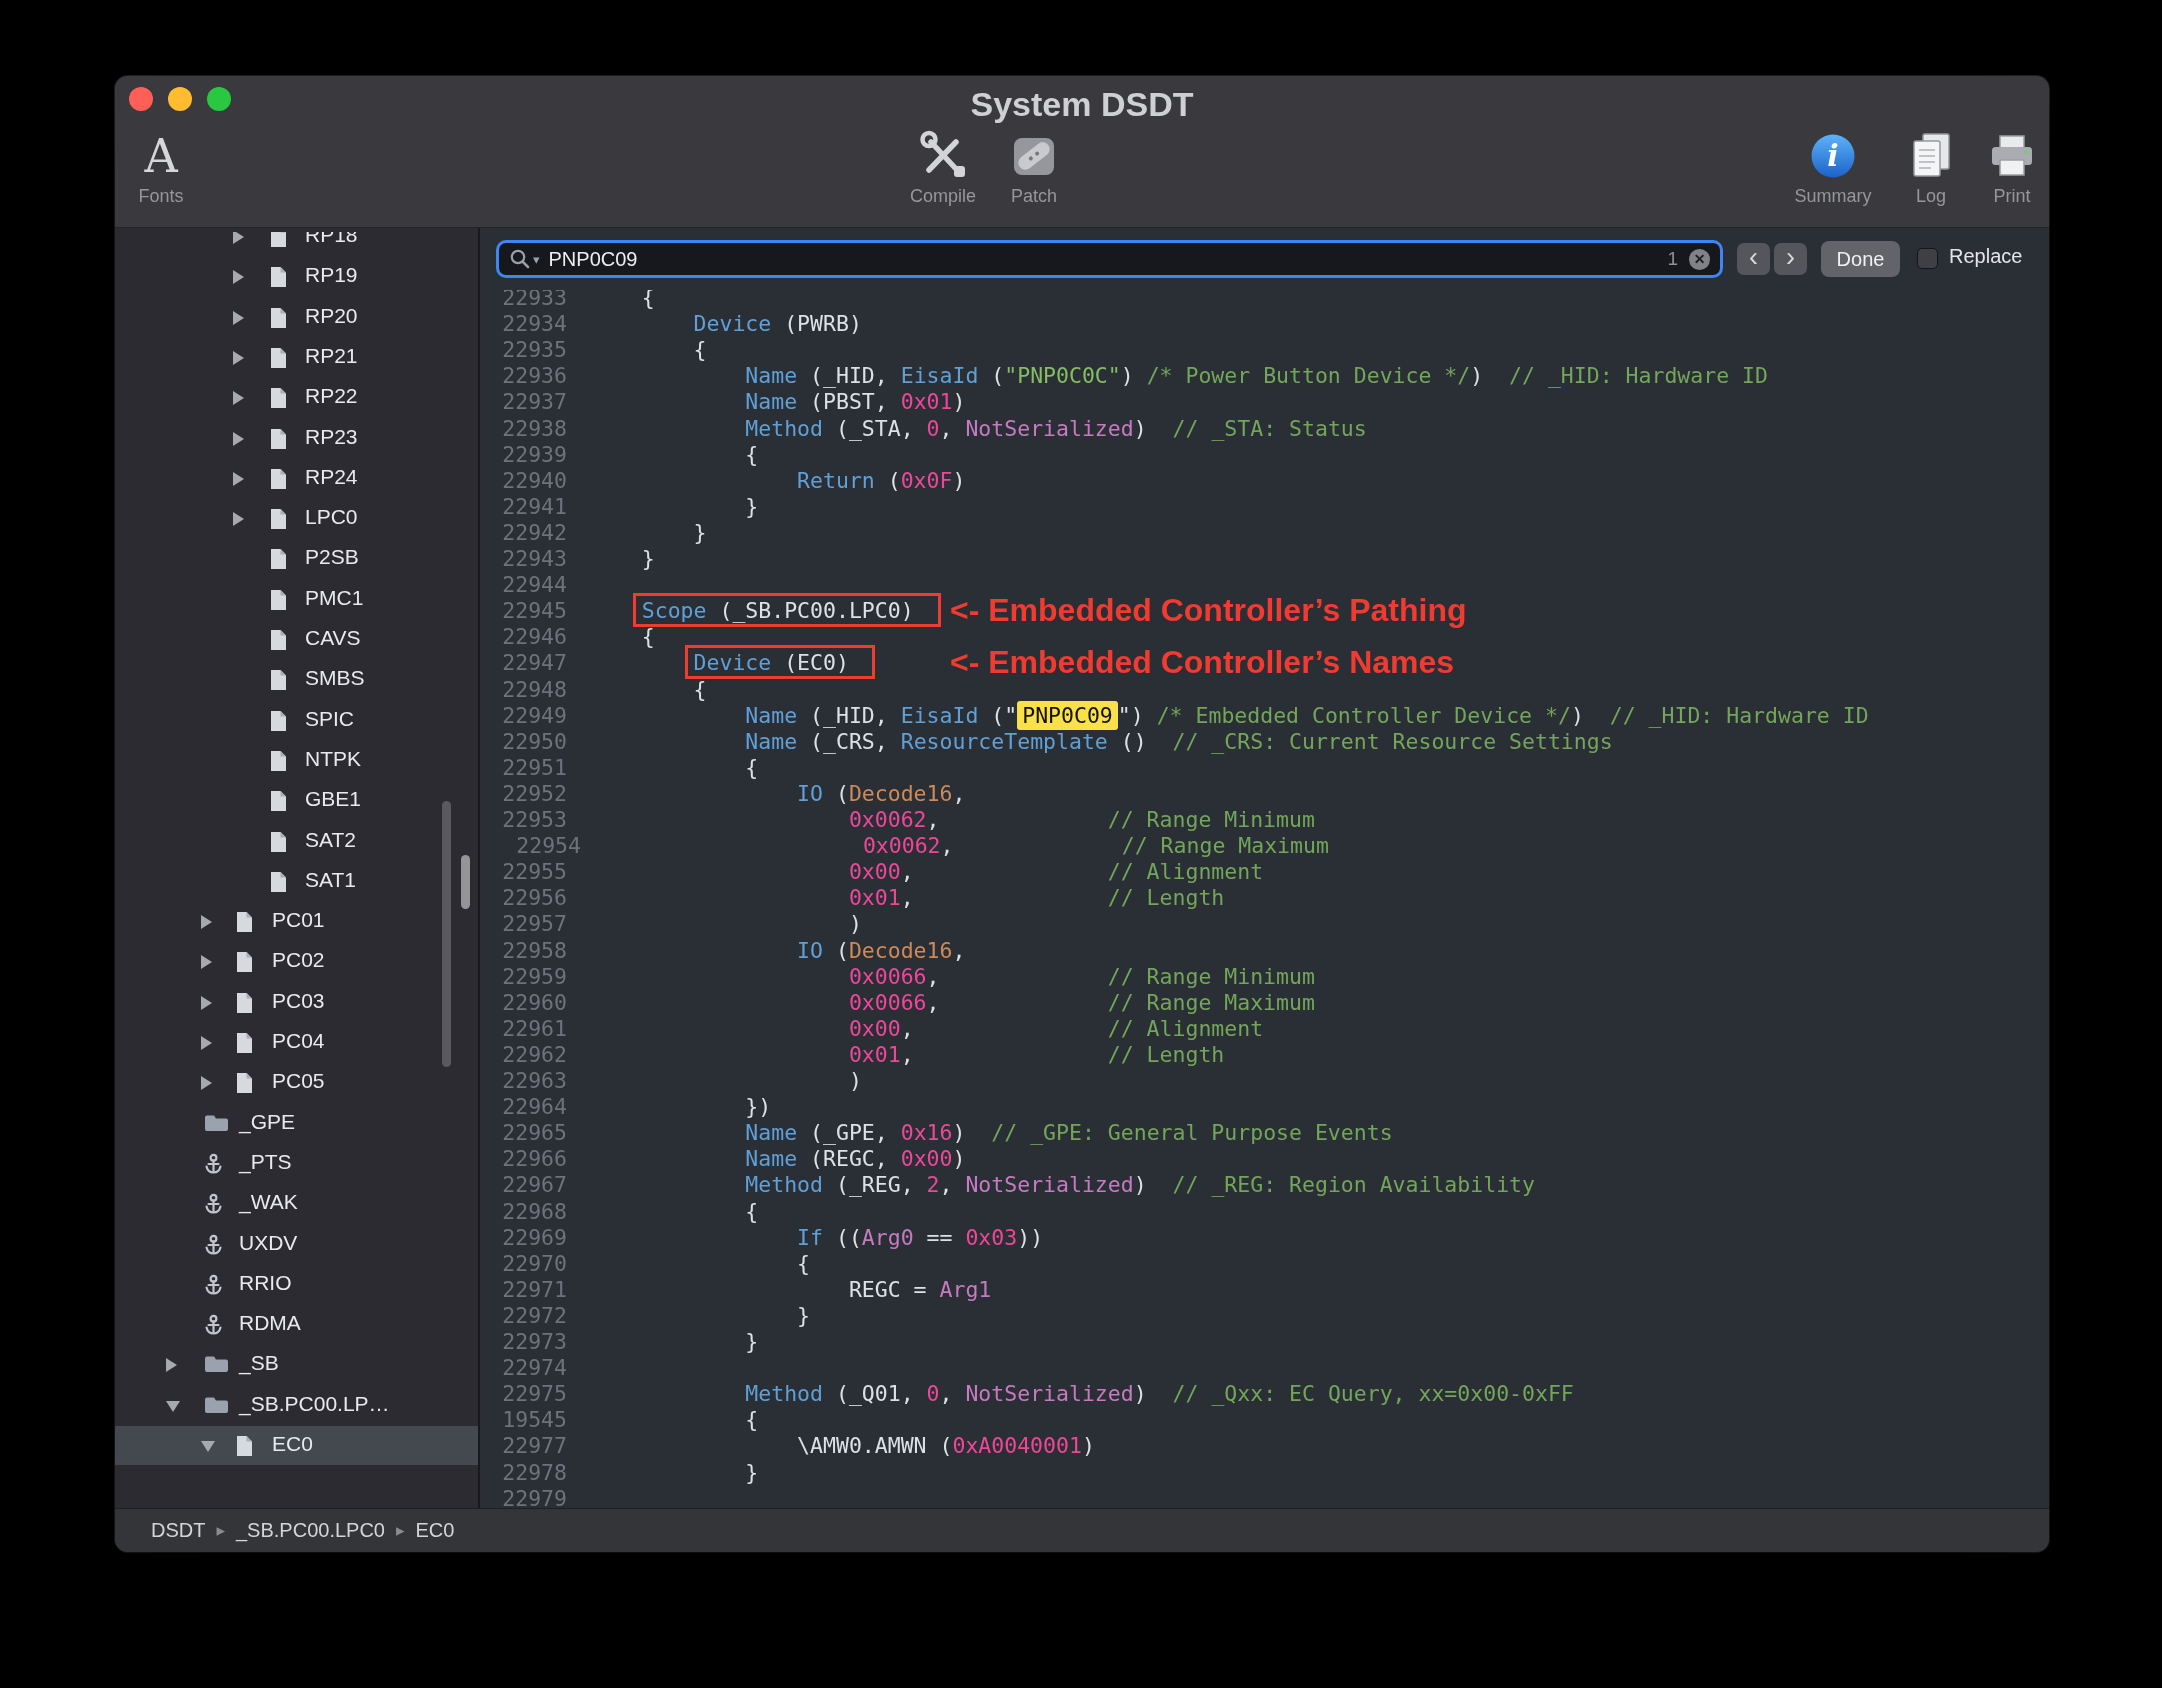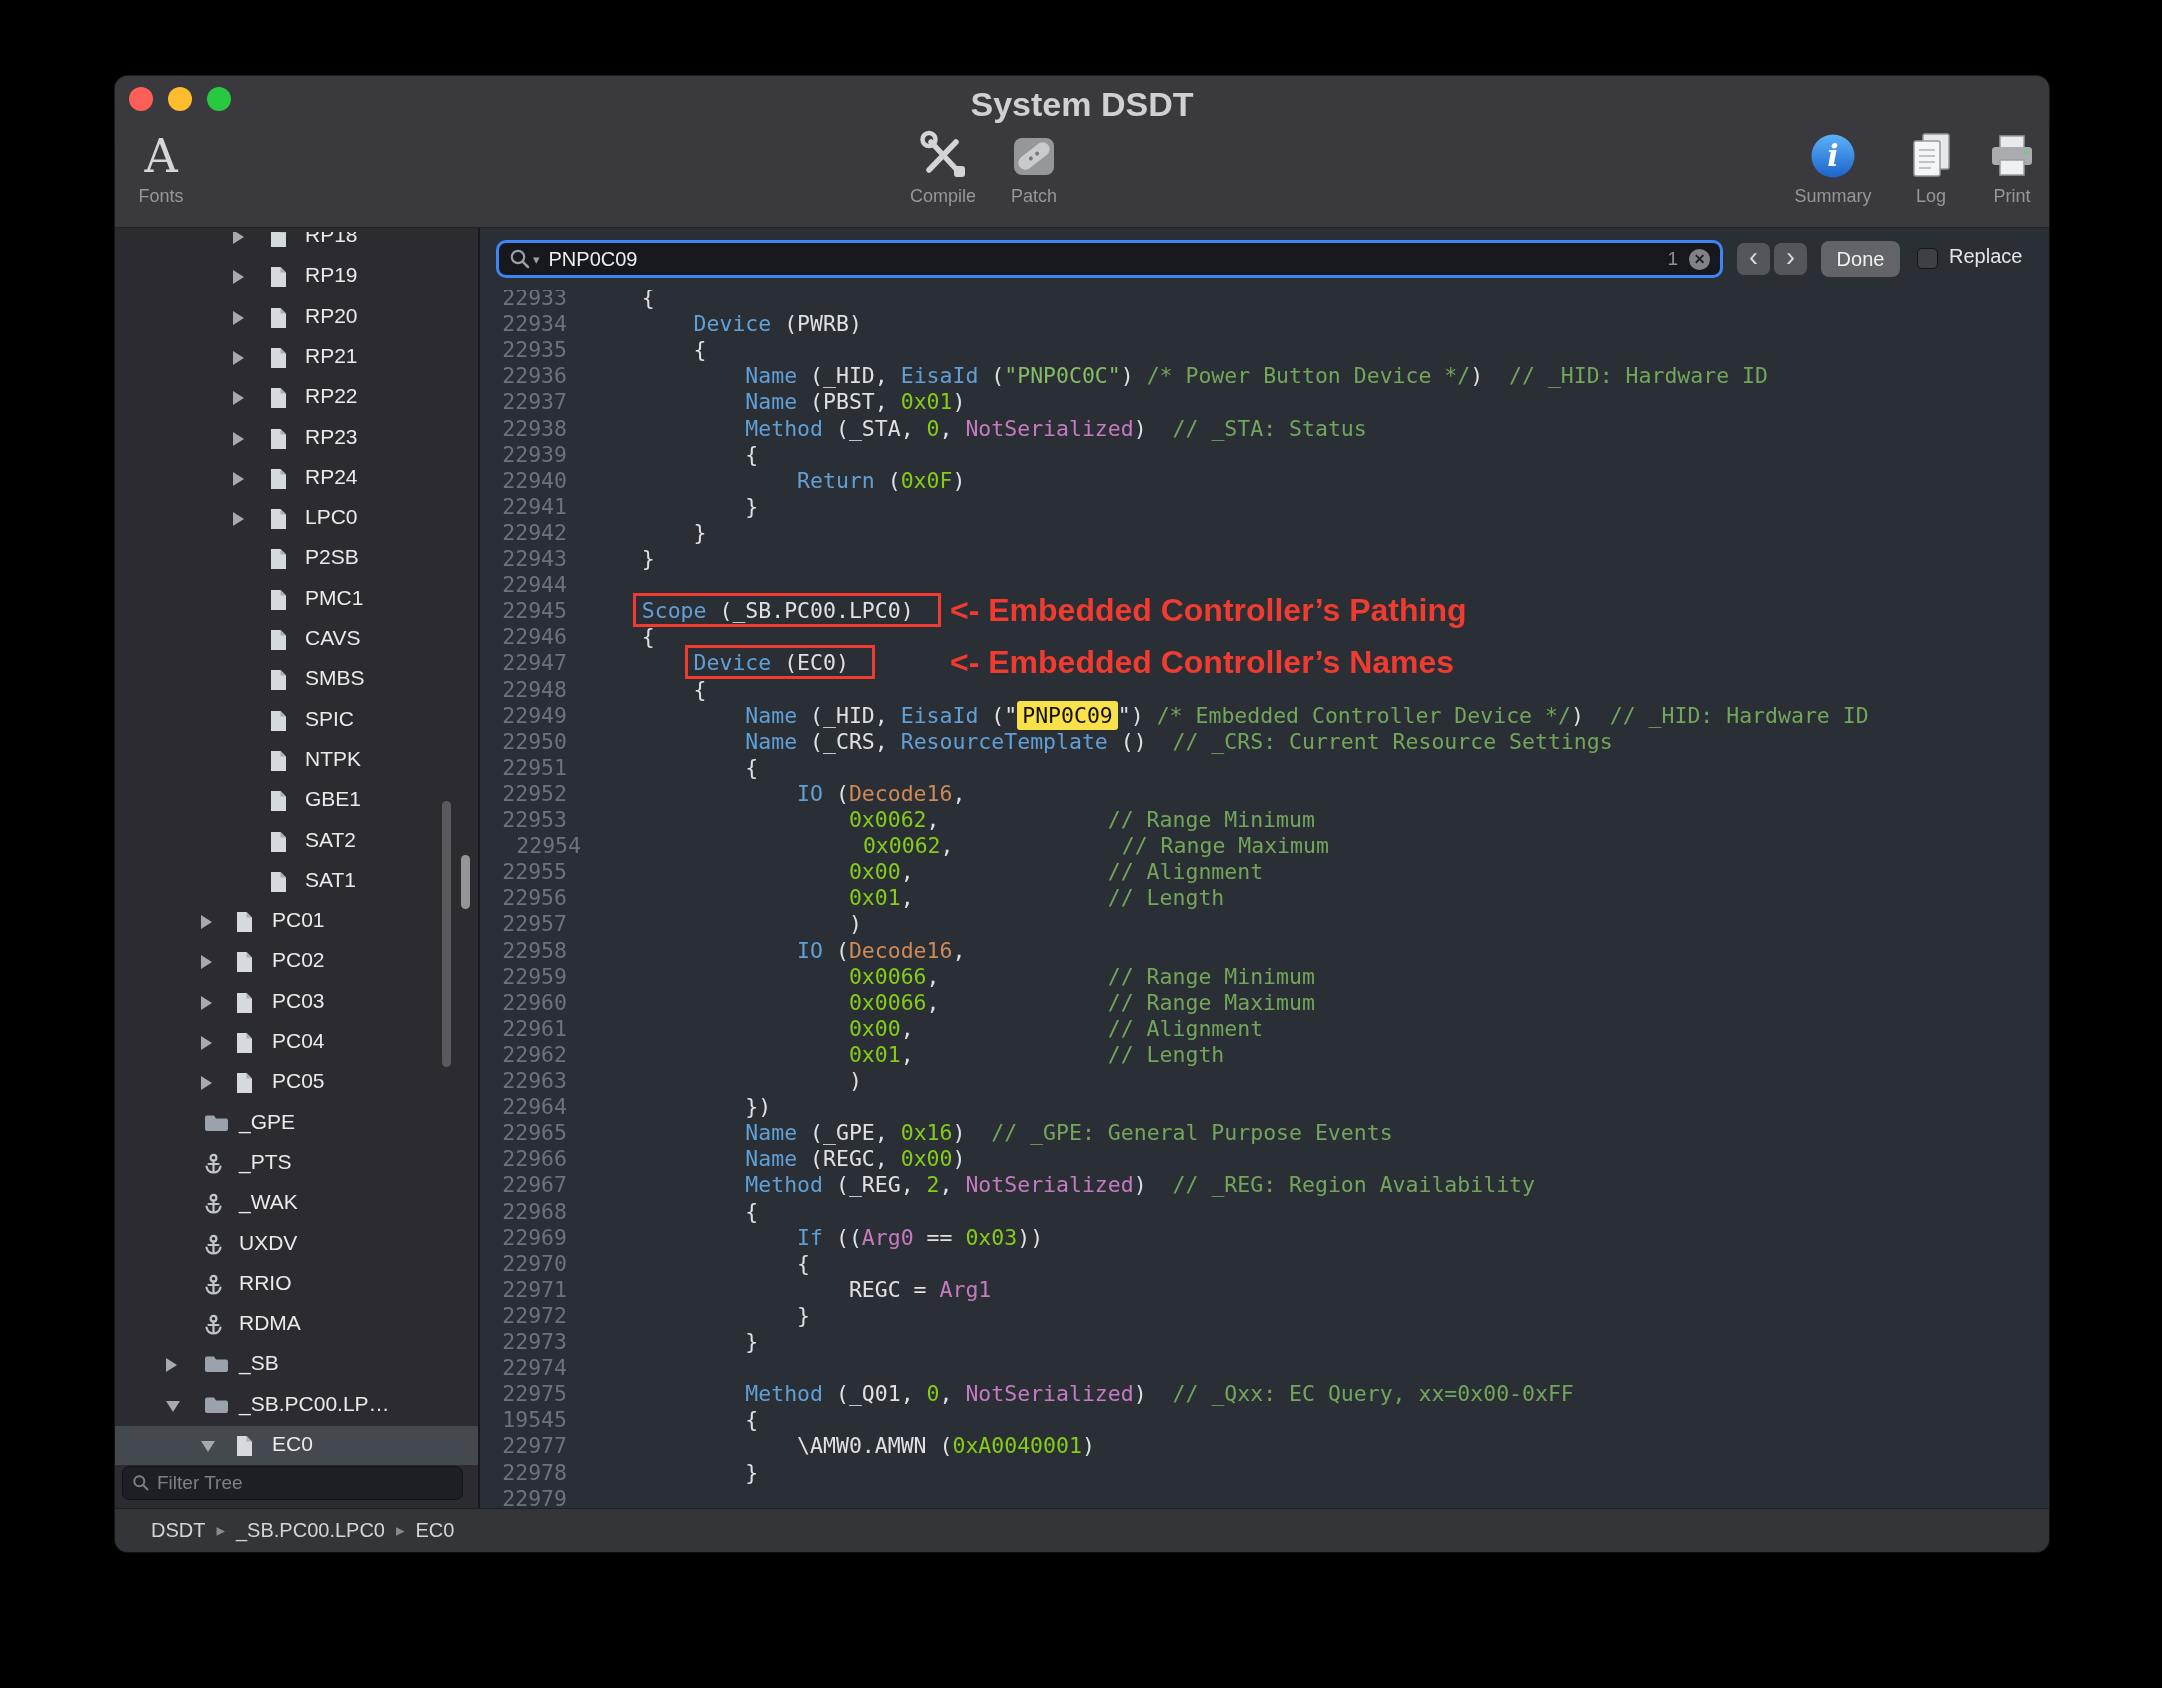--- a/index.html
+++ b/index.html
@@ -57,21 +57,21 @@
   #prev-btn{left:1257px}
   #next-btn{left:1294px}
   #done-btn{position:absolute;left:1341px;top:13px;width:79px;height:36px;background:#636469;border-radius:8px;color:#eff0f2;font-size:20px;line-height:36px;text-align:center}
   #replace-check{position:absolute;left:1437px;top:20px;width:21px;height:21px;background:#3f4046;border:1px solid #141518;border-radius:5px}
   #replace-label{position:absolute;left:1469px;top:17px;font-size:20px;color:#e4e5e8}
 
   #codelines{position:absolute;left:0;top:0;width:100%;height:100%}
   .cline{position:absolute;left:0;width:100%;height:27px;font-family:"DejaVu Sans Mono",monospace;font-size:21.5px;line-height:27px;white-space:pre}
   .ln{position:absolute;left:0;width:87px;text-align:right;color:#6d737d}
   .lc{position:absolute;left:110px}
-  .tk-p{color:#dde0e4}.tk-k{color:#61a0d6}.tk-n{color:#84cc16}.tk-s{color:#84bd63}
+  .tk-p{color:#dde0e4}.tk-k{color:#61a0d6}.tk-n{color:#ec4899}.tk-s{color:#84bd63}
   .tk-c{color:#73a65a}.tk-m{color:#c67bc0}.tk-o{color:#cf8a57}
   .tk-h{background:#f8e14b;color:#151000;padding:2px 5px;border-radius:3px}
   .redbox{position:absolute;height:34px;border:3px solid #ef3b30;z-index:5}
   .rednote{position:absolute;left:470px;font-size:32px;font-weight:600;color:#ef3b30;z-index:5;white-space:nowrap}
 
   
   #statusbar{position:absolute;left:0;top:1432px;width:100%;height:44px;background:#343539;border-top:1px solid #1f2024;display:flex;align-items:center;padding-left:36px;gap:11px;font-size:20px;color:#d4d5d8}
   .bitem{white-space:nowrap}
   .bsep{color:#8a8b8f;font-size:17px}
 </style>
@@ -409,31 +409,20 @@
           <span class="tri down" style="left: 86px;"></span>
           <span class="ticon" style="left: 121px;"><svg width="17" height="22" viewBox="0 0 17 22">
               <path d="M1 1 h9.5 l5.5 5.5 V21 H1 Z" fill="#d6d9dd"></path>
               <path d="M10.5 1 l5.5 5.5 h-5.5 Z" fill="#a9adb4"></path>
             </svg></span>
           <span class="tlabel" style="left: 157px;">EC0</span>
         </div>
       </div>
     <div id="scroll-long"></div>
     <div id="scroll-short"></div>
-    <div id="filterwrap">
-      <div id="filterfield">
-        <span style="line-height:0">
-          <svg width="18" height="18" viewBox="0 0 18 18">
-              <circle cx="7.3" cy="7.3" r="5" fill="none" stroke="#7c8187" stroke-width="2"></circle>
-              <line x1="11" y1="11" x2="15.5" y2="15.5" stroke="#7c8187" stroke-width="2" stroke-linecap="round"></line>
-            </svg>
-        </span>
-        <span id="filter-placeholder">Filter Tree</span>
-      </div>
-    </div>
   </div>
   <div id="divider"></div>
 
   <div id="editor">
     <div id="codelines">
         <div class="cline" style="top: 56px;"><span class="ln">22933</span><span class="lc"><span class="tk-p">    {</span></span></div>
         <div class="cline" style="top: 82.1px;"><span class="ln">22934</span><span class="lc"><span class="tk-p">        </span><span class="tk-k">Device</span><span class="tk-p"> (PWRB)</span></span></div>
         <div class="cline" style="top: 108.2px;"><span class="ln">22935</span><span class="lc"><span class="tk-p">        {</span></span></div>
         <div class="cline" style="top: 134.3px;"><span class="ln">22936</span><span class="lc"><span class="tk-p">            </span><span class="tk-k">Name</span><span class="tk-p"> (_HID, </span><span class="tk-k">EisaId</span><span class="tk-p"> (</span><span class="tk-s">"PNP0C0C"</span><span class="tk-p">) </span><span class="tk-c">/* Power Button Device */</span><span class="tk-p">)  </span><span class="tk-c">// _HID: Hardware ID</span></span></div>
         <div class="cline" style="top: 160.4px;"><span class="ln">22937</span><span class="lc"><span class="tk-p">            </span><span class="tk-k">Name</span><span class="tk-p"> (PBST, </span><span class="tk-n">0x01</span><span class="tk-p">)</span></span></div>

